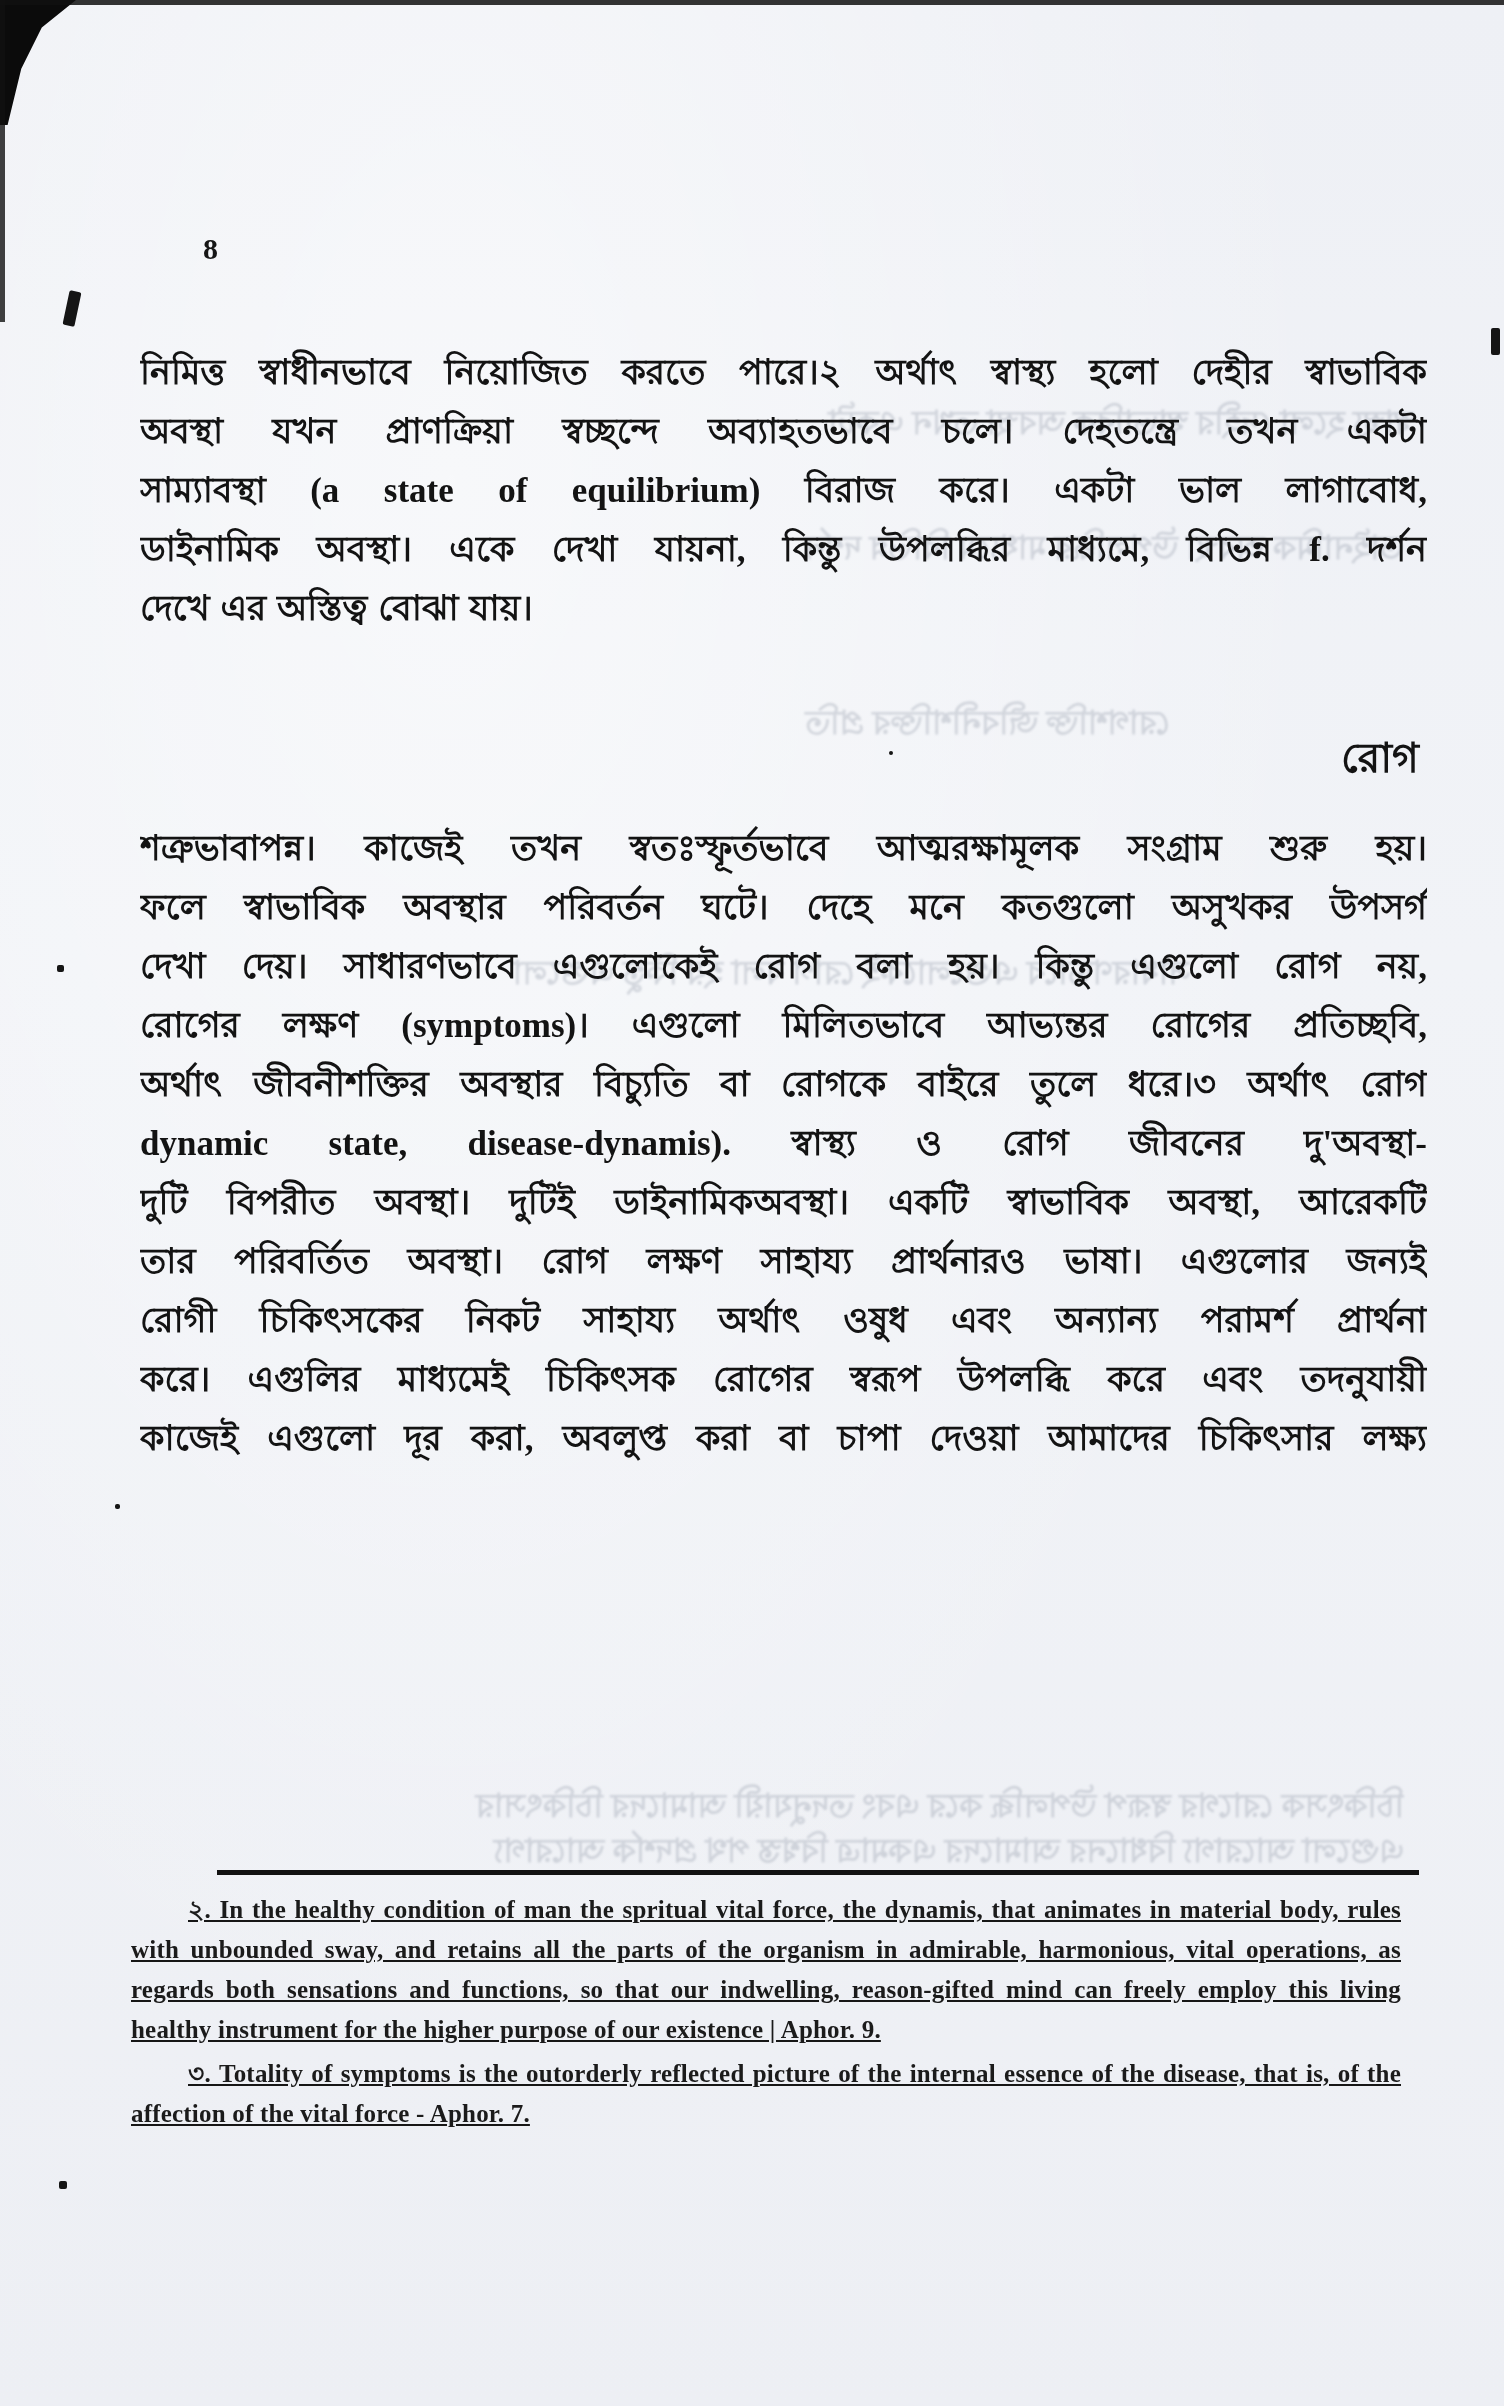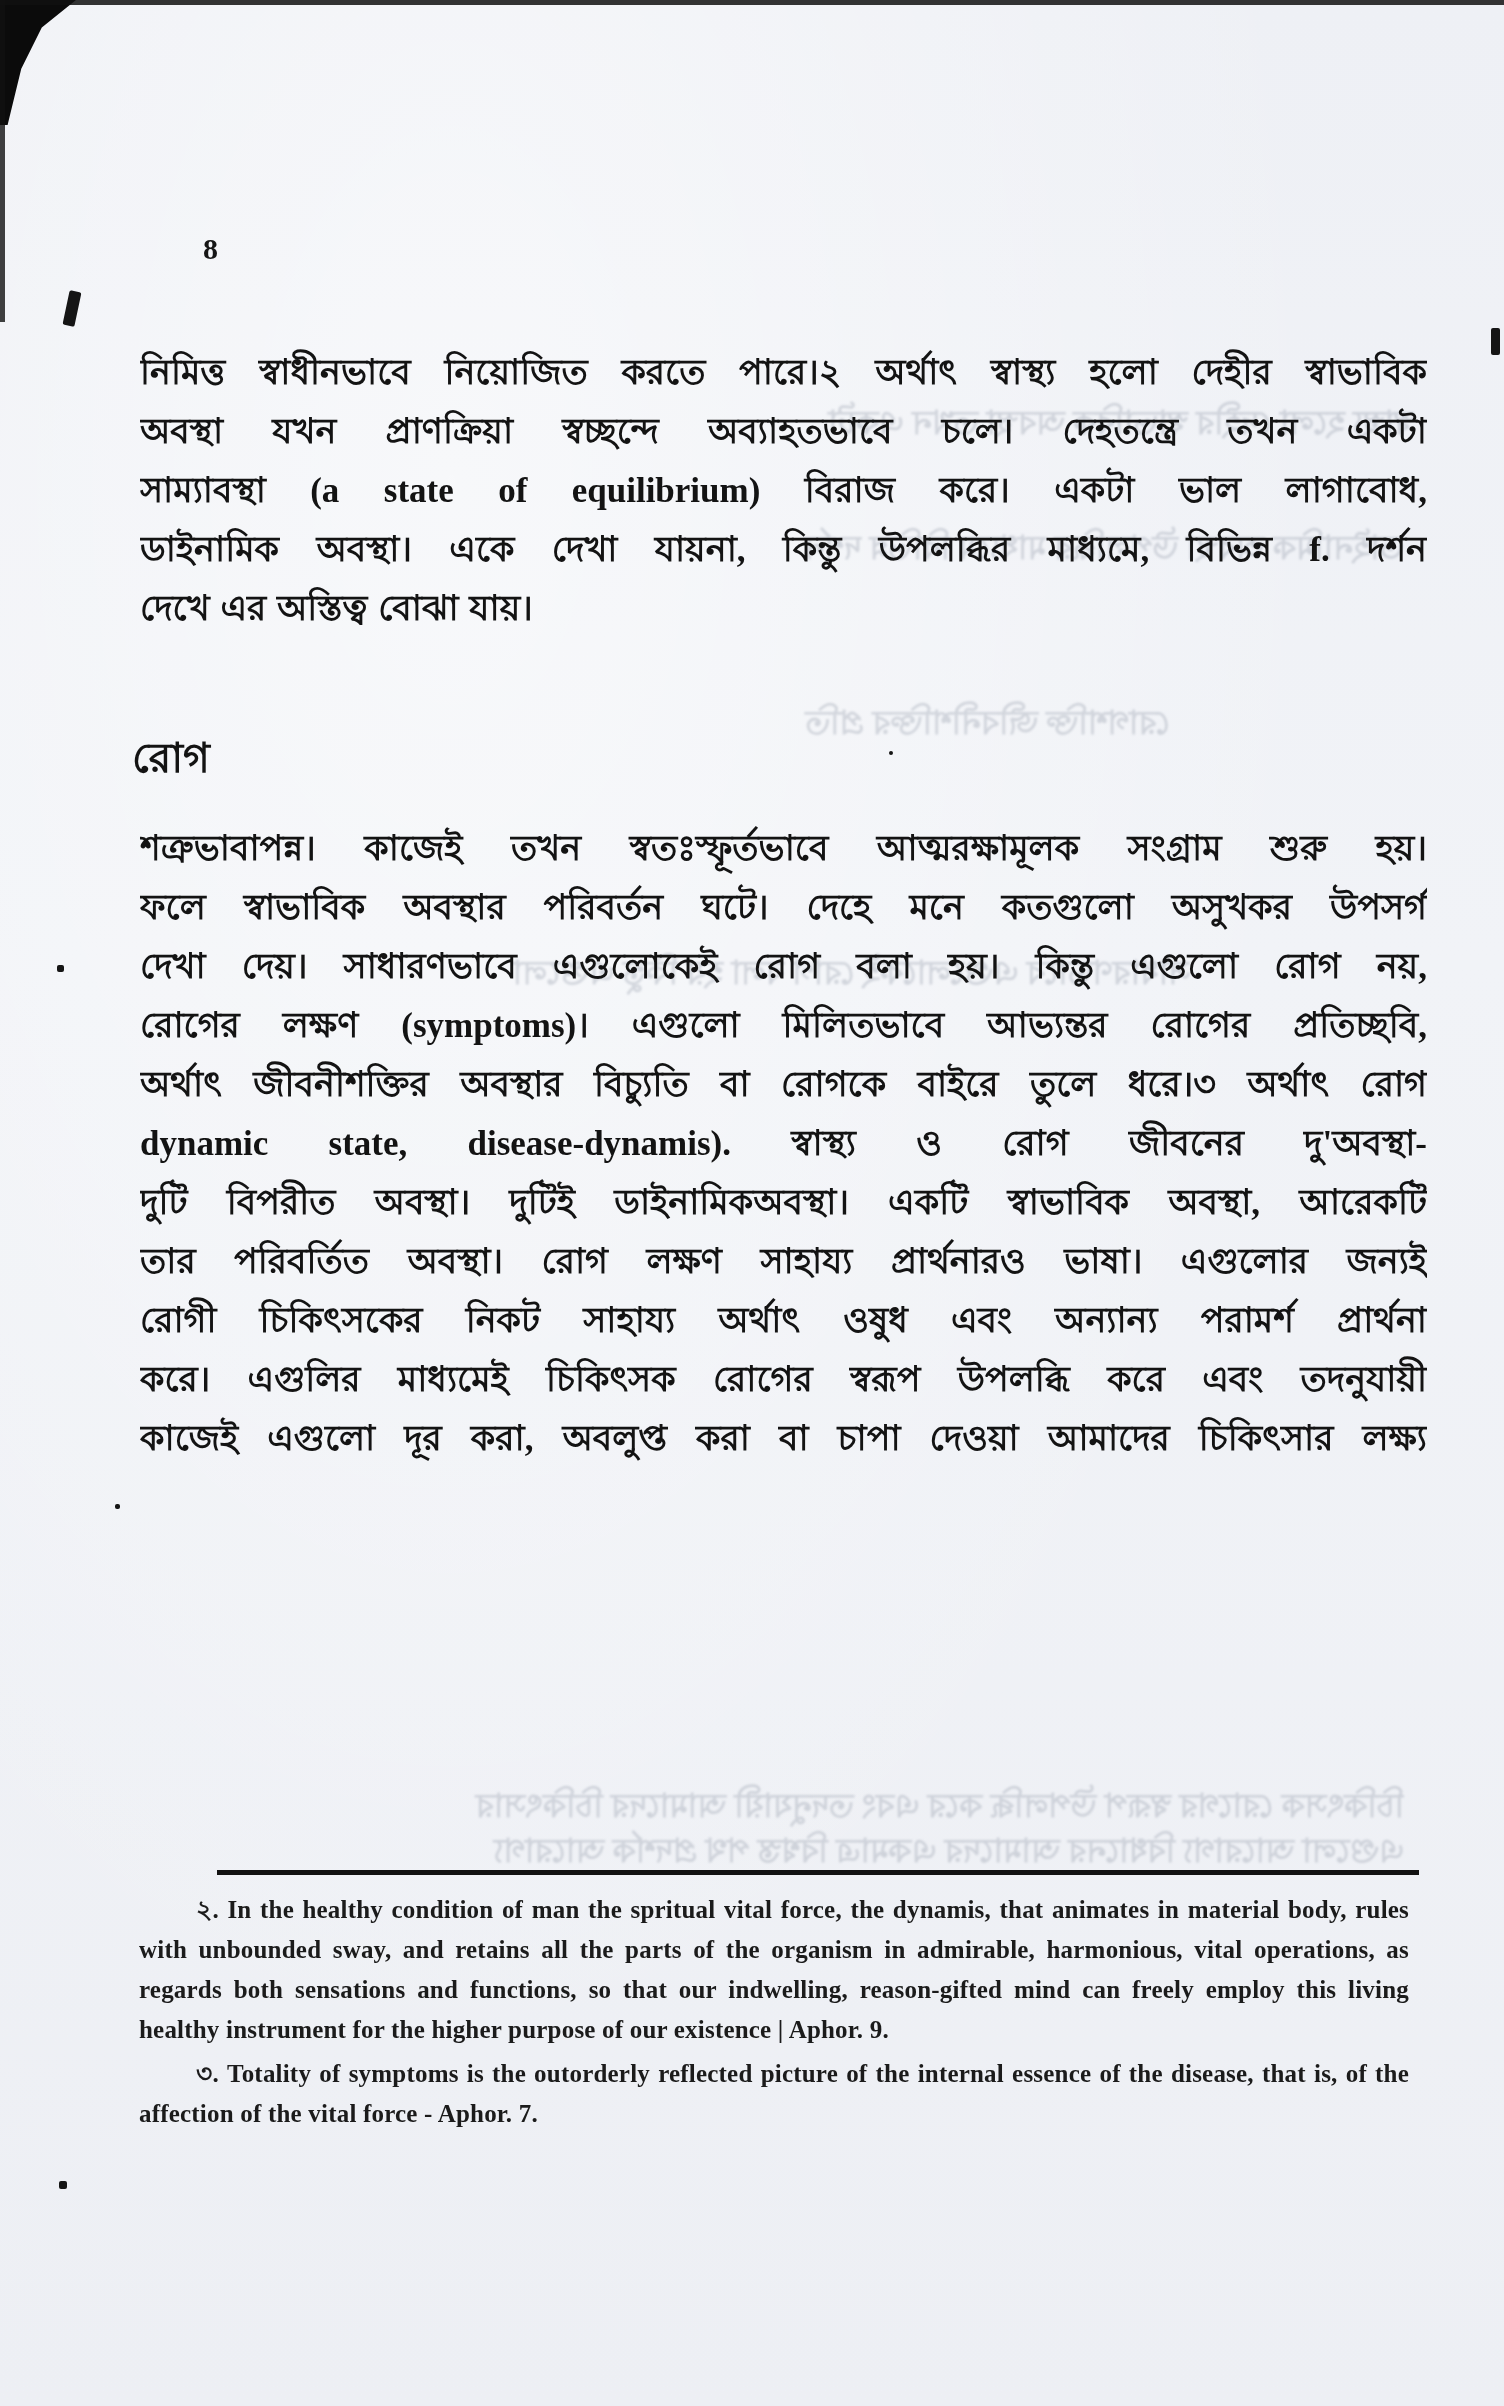--- a/index.html
+++ b/index.html
@@ -28,24 +28,24 @@
     font-size:35px;font-weight:700;line-height:59px;height:59px;overflow:hidden;
     text-align:justify;text-align-last:justify;color:#131313;
     word-spacing:2px;
   }
   .bn-line.short{text-align-last:left;}
   .bn-line.indent{text-indent:55px;}
   .para1{top:343px;}
   .para2{top:819px;}
   .heading{
     position:absolute;left:132px;width:1287px;top:726px;margin:0;
-    font-size:41px;font-weight:700;text-align:left;color:#131313;
+    font-size:41px;font-weight:700;text-align:right;color:#131313;
   }
   .rule{position:absolute;left:217px;top:1870px;width:1202px;height:4.9px;background:#121212;}
-  .footnotes{position:absolute;left:139px;top:1890px;width:1270px;}
+  .footnotes{position:absolute;left:131px;top:1890px;width:1270px;text-decoration:underline;}
   .footnote{
     margin:0 0 3.9px 0;font-size:25px;line-height:40px;font-weight:700;
     text-align:justify;text-indent:57px;color:#1b1b1b;
     font-stretch:condensed;letter-spacing:0.2px;
   }
   
   .ghost{
     position:absolute;transform:scaleX(-1);
     font-size:33px;font-weight:700;line-height:51px;height:51px;overflow:hidden;
     color:#8e96a5;opacity:.33;filter:blur(1.3px);

